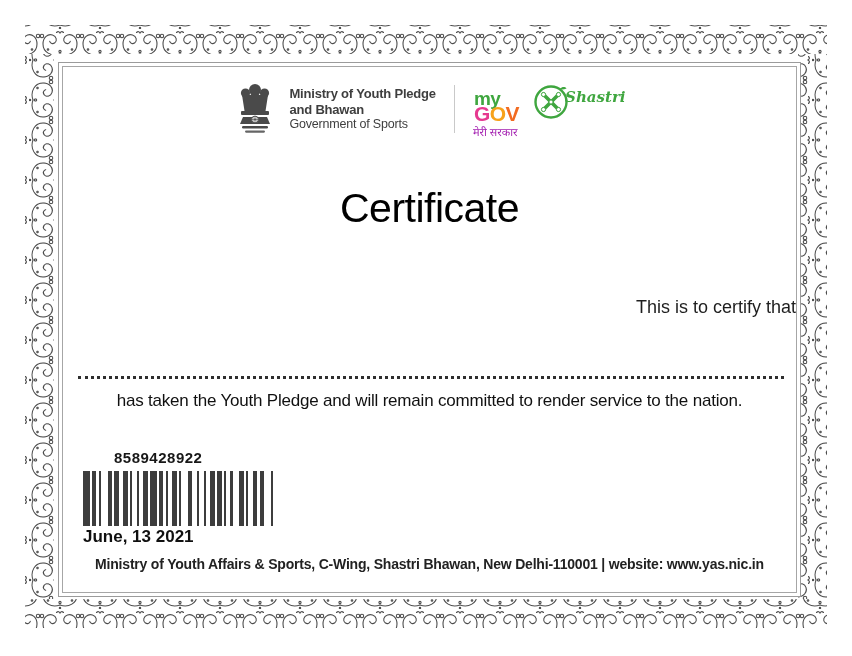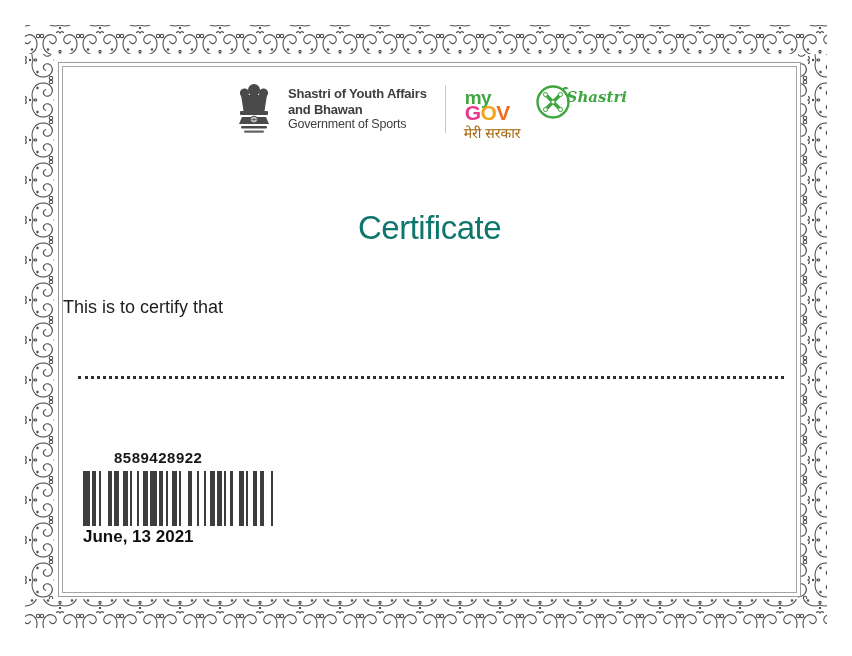--- a/index.html
+++ b/index.html
@@ -23,38 +23,38 @@
   }
   .emblem-svg{flex:0 0 auto;}
   .ministry-text{line-height:1.18;color:#3e3e3e;text-align:left;}
   .ministry-text .b{font-weight:bold;font-size:13px;letter-spacing:-0.2px;}
   .ministry-text .r{font-weight:normal;font-size:12.5px;letter-spacing:-0.2px;}
   .logo-divider{width:1px;height:48px;background:#c9c9c9;margin:0 6px;}
   .mygov{line-height:1;text-align:left;}
   .mygov .my{color:#3FA63F;font-weight:bold;font-size:19px;letter-spacing:-0.5px;display:block;margin-left:1px;margin-top:9px;}
   .mygov .gov{font-weight:bold;font-size:21px;letter-spacing:-0.5px;display:block;margin-top:-5px;margin-left:1px;}
   .mygov .g1{color:#E6398F;} .mygov .g2{color:#F7A21B;} .mygov .g3{color:#F26B21;}
-  .mygov .hindi{display:block;color:#a16207;font-size:14px;margin-top:3px;}
+  .mygov .hindi{display:block;color:#a21caf;font-size:11px;margin-top:3px;}
   .pledge-logo{display:flex;align-items:flex-start;margin-left:2px;margin-top:-14px;}
   .pledge-word{color:#3FA63F;font-weight:bold;font-style:italic;font-size:15px;margin-left:-4px;margin-top:4px;font-family:"DejaVu Serif", serif;}
   
   .title{
     position:absolute;top:86px;left:0;right:0;text-align:center;
     font-size:25px;font-weight:bold;letter-spacing:0.2px;color:#111111;
   }
   .heading{
     position:absolute;top:118px;left:0;right:0;text-align:center;
-    font-size:33px;font-weight:normal;letter-spacing:-0.5px;color:#0f766e;margin-top:24px;
+    font-size:41px;font-weight:normal;letter-spacing:-0.5px;color:#000000;
   }
   .subheading{
     position:absolute;top:168px;left:0;right:0;text-align:center;
     font-size:33px;font-weight:bold;color:#2F86E0;
   }
   .certify{
-    position:absolute;top:230px;left:0;right:0;text-align:left;
+    position:absolute;top:230px;left:0;right:0;text-align:right;
     font-size:18px;color:#1e1e1e;
   }
   .recipient{
     position:absolute;top:278px;left:0;right:0;text-align:center;
     font-family:"DejaVu Serif", serif;font-style:italic;
     font-size:23px;letter-spacing:2px;color:#141414;
   }
   .dotted-line{
     position:absolute;top:309px;left:15px;width:706px;height:0;
     border-bottom:3px dotted #2e2e2e;
@@ -135,21 +135,21 @@
           <circle cx="22" cy="38.5" r="3.4" fill="#ffffff" stroke="#4a4a4a" stroke-width="1"></circle>
           <g stroke="#4a4a4a" stroke-width="0.7">
             <line x1="22" y1="35.1" x2="22" y2="41.9"></line>
             <line x1="18.6" y1="38.5" x2="25.4" y2="38.5"></line>
             <line x1="19.6" y1="36.1" x2="24.4" y2="40.9"></line>
             <line x1="24.4" y1="36.1" x2="19.6" y2="40.9"></line>
           </g>
         </svg>
 
         <div class="ministry-text">
-          <div class="b">Shastri of Youth Affairs</div>
+          <div class="b">Ministry of Youth Pledge</div>
           <div class="b">and Bhawan</div>
           <div class="r">Government of Sports</div>
         </div>
 
         <div class="logo-divider"></div>
 
         <div class="mygov">
           <span class="my">my</span>
           <span class="gov"><span class="g1">G</span><span class="g2">O</span><span class="g3">V</span></span>
           <span class="hindi">मेरी सरकार</span>
@@ -172,20 +172,21 @@
             <path d="M27 5 C29 2.5 32 2.5 33.5 4.5 C31 5.5 29 5.8 27 5 Z" fill="#3FA63F"></path>
           </svg>
           <span class="pledge-word">Shastri</span>
         </div>
       </div>
 
       <div class="heading">Certificate</div>
       <div class="certify">This is to certify that</div>
 
       <div class="dotted-line"></div>
+      <div class="statement">has taken the Youth Pledge and will remain committed to render service to the nation.</div>
 
       <div class="barcode-number">8589428922</div>
       <div class="barcode">
           <span class="bc-bar" style="flex-grow: 3;"></span>
           <span class="bc-space" style="flex-grow: 1;"></span>
           <span class="bc-bar" style="flex-grow: 2;"></span>
           <span class="bc-space" style="flex-grow: 1;"></span>
           <span class="bc-bar" style="flex-grow: 1;"></span>
           <span class="bc-space" style="flex-grow: 3;"></span>
           <span class="bc-bar" style="flex-grow: 2;"></span>
@@ -229,16 +230,17 @@
           <span class="bc-bar" style="flex-grow: 1;"></span>
           <span class="bc-space" style="flex-grow: 2;"></span>
           <span class="bc-bar" style="flex-grow: 2;"></span>
           <span class="bc-space" style="flex-grow: 1;"></span>
           <span class="bc-bar" style="flex-grow: 2;"></span>
           <span class="bc-space" style="flex-grow: 3;"></span>
           <span class="bc-bar" style="flex-grow: 1;"></span>
         </div>
       <div class="issue-date">June, 13 2021</div>
 
+      <div class="footer">Ministry of Youth Affairs &amp; Sports, C-Wing, Shastri Bhawan, New Delhi-110001 | website: www.yas.nic.in</div>
 
     </div>
   </div>
 </div>
 
 </body></html>

